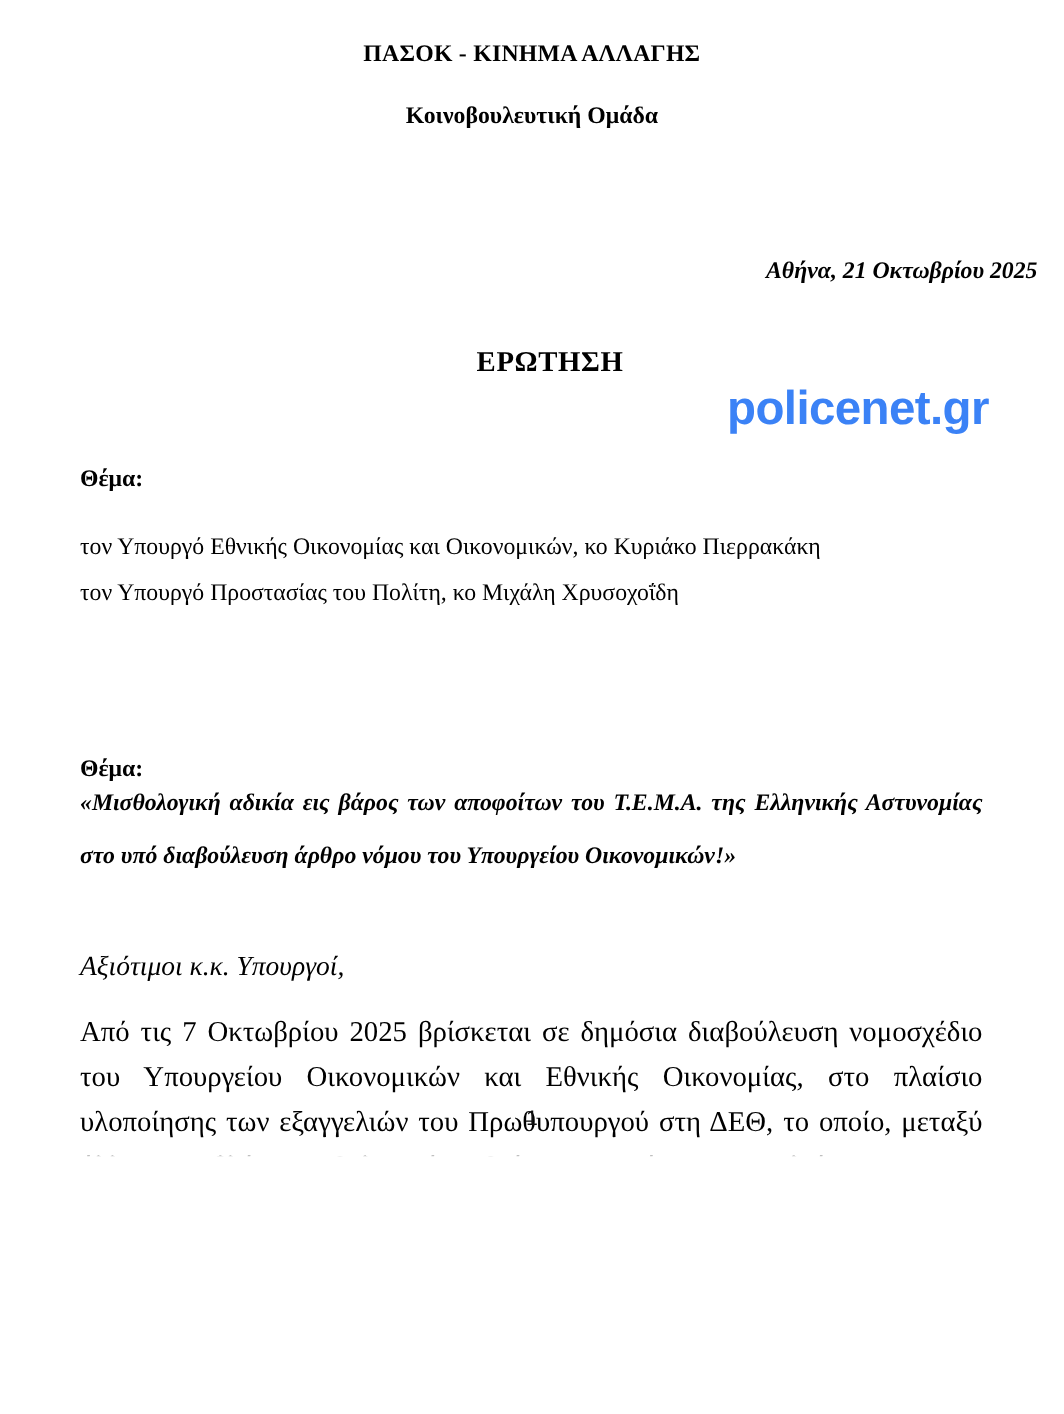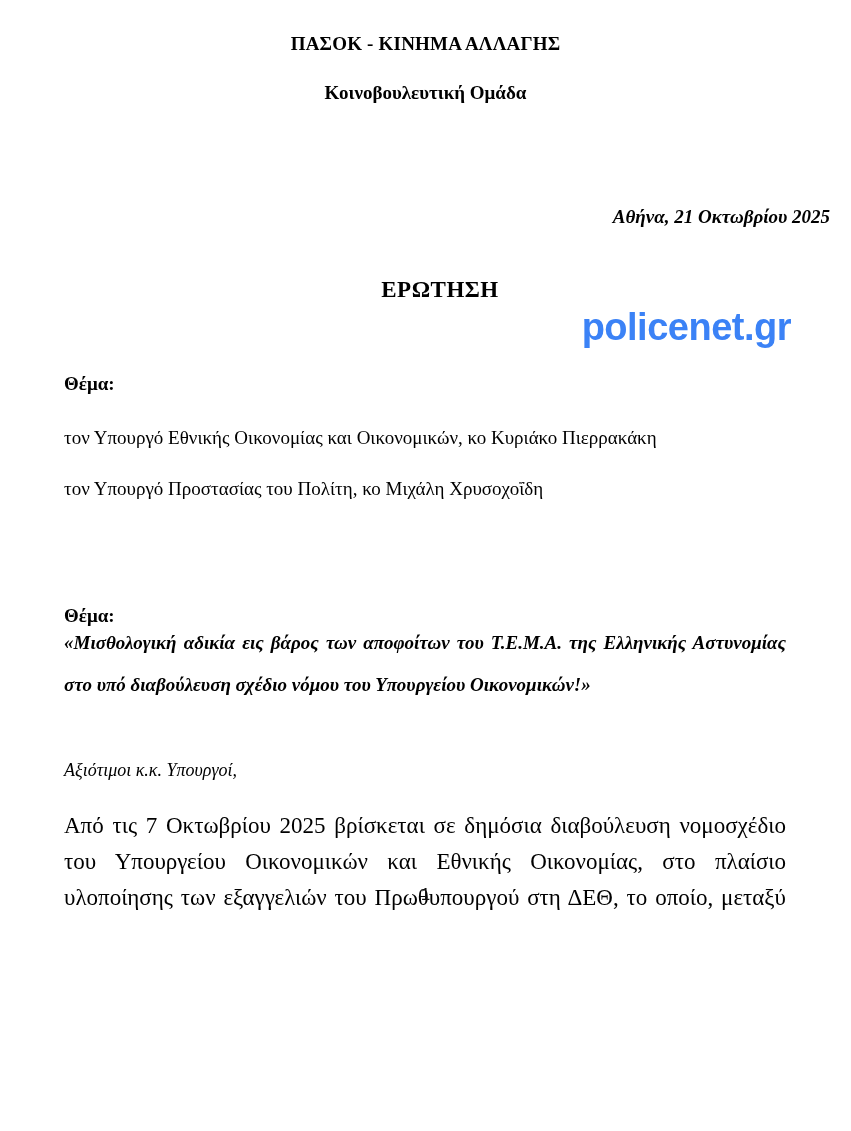--- a/index.html
+++ b/index.html
@@ -90,34 +90,34 @@
   }
   .subject {
     font-weight: bold;
     font-style: italic;
     font-size: 19px;
     text-align: justify;
     line-height: 42px;
   }
   .salutation {
     font-style: italic;
-    font-size: 18px;
+    font-size: 22px;
   }
   .para {
     font-size: 23px;
     text-align: justify;
     line-height: 36px;
     margin: 0;
   }
   .para + .para { margin-top: 16px; }
 
   
   .p-pros      { top: 373px; }
   .p-rec1      { top: 427px; }
-  .p-rec2      { top: 478px; }
+  .p-rec2      { top: 464px; }
   .p-thema     { top: 605px; }
   .p-subject   { top: 622px; }
   .p-salut     { top: 760px; }
   .p-body      { top: 808px; }
 
   .page-number {
     position: absolute;
     left: 0;
     right: 0;
     bottom: 20px;
@@ -143,21 +143,21 @@
   <div class="watermark">policenet.gr</div>
 
   <div class="col p-pros lbl">Θέμα:</div>
 
   <div class="col p-rec1 recipient">τον Υπουργό Εθνικής Οικονομίας και Οικονομικών, κο Κυριάκο Πιερρακάκη</div>
 
   <div class="col p-rec2 recipient">τον Υπουργό Προστασίας του Πολίτη, κο Μιχάλη Χρυσοχοΐδη</div>
 
   <div class="col p-thema lbl">Θέμα:</div>
 
-  <div class="col p-subject subject">«Μισθολογική αδικία εις βάρος των αποφοίτων του Τ.Ε.Μ.Α. της Ελληνικής Αστυνομίας στο υπό διαβούλευση σχέδιο νόμου του Υπουργείου Οικονομικών!»</div>
+  <div class="col p-subject subject">«Μισθολογική αδικία εις βάρος των αποφοίτων του Τ.Ε.Μ.Α. της Ελληνικής Αστυνομίας στο υπό διαβούλευση άρθρο νόμου του Υπουργείου Οικονομικών!»</div>
 
   <div class="col p-salut salutation">Αξιότιμοι κ.κ. Υπουργοί,</div>
 
   <div class="col p-body">
     <p class="para">Από τις 7 Οκτωβρίου 2025 βρίσκεται σε δημόσια διαβούλευση νομοσχέδιο του Υπουργείου Οικονομικών και Εθνικής Οικονομίας, στο πλαίσιο υλοποίησης των εξαγγελιών του Πρωθυπουργού στη ΔΕΘ, το οποίο, μεταξύ άλλων, προβλέπει μισθολογικές ρυθμίσεις στα Σώματα Ασφαλείας.</p>
   </div>
 
   <div class="page-number">1</div>
 
 </div>

